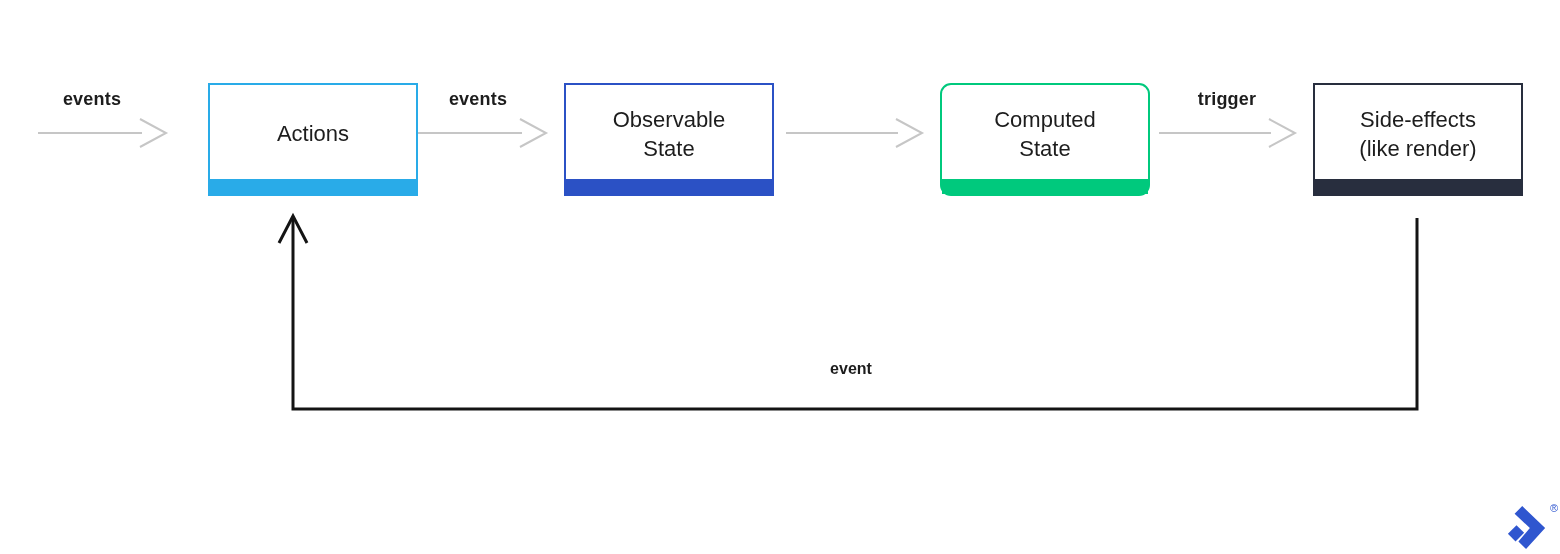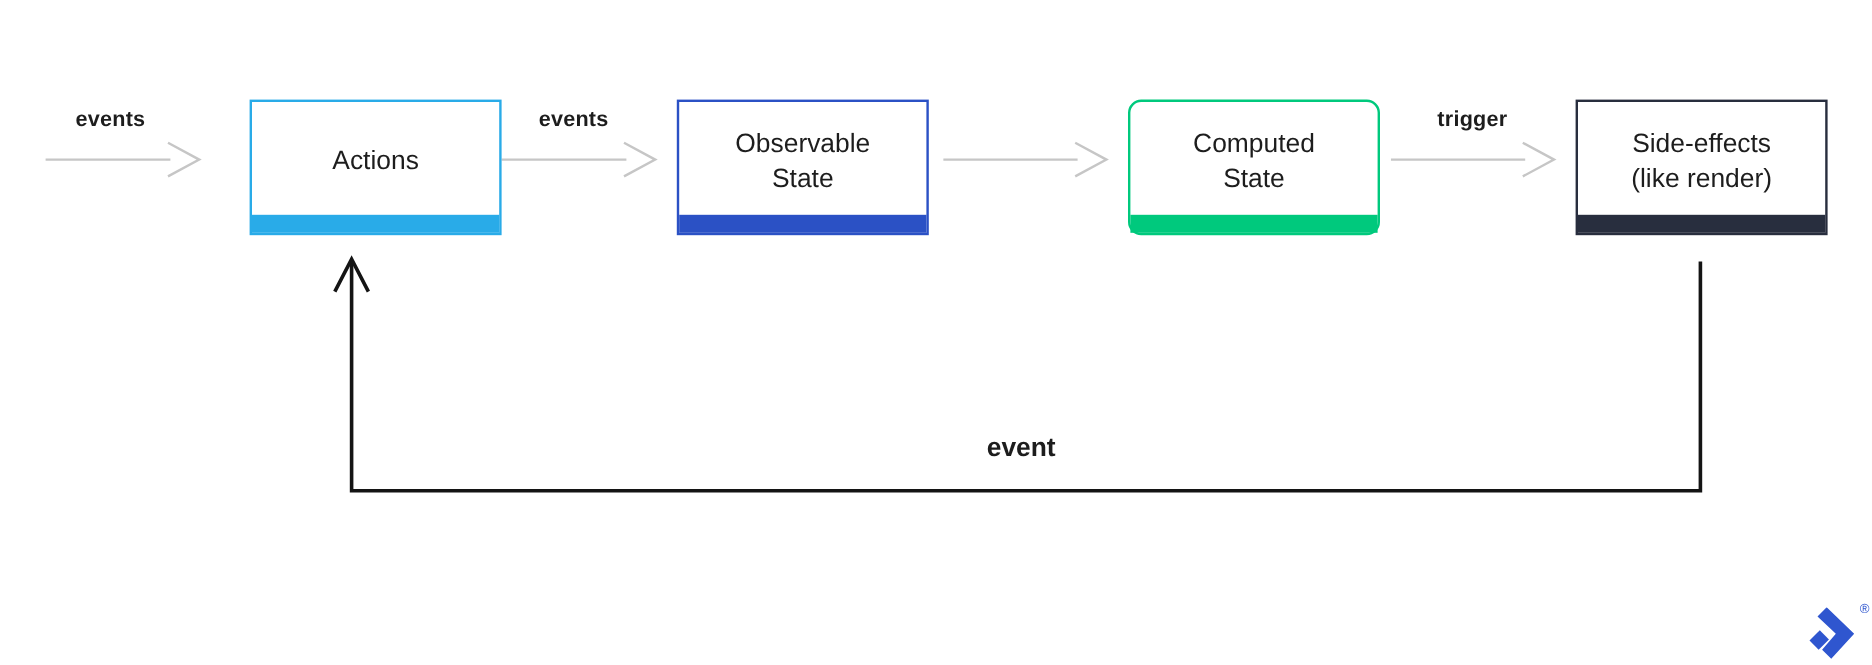--- a/index.html
+++ b/index.html
@@ -60,21 +60,21 @@
   .arrow-update  { left: 410px; }
   .arrow-notify  { left: 786px; }
   .arrow-trigger { left: 1159px; }
   
   .loop-svg { position: absolute; left: 0; top: 0; pointer-events: none; }
   .feedback-label {
     position: absolute;
     left: 791px;
     top: 360px;
     width: 120px;
-    font-size: 22px;
+    font-size: 16px;
     font-weight: 600;
     text-align: center;
   }
   
   .logo-wrap { position: absolute; left: 1506px; top: 502px; width: 52px; height: 50px; }
   .logo-mark { position: absolute; left: 0; top: 4px; }
   .logo-reg {
     position: absolute;
     right: 0;
     top: 0;

